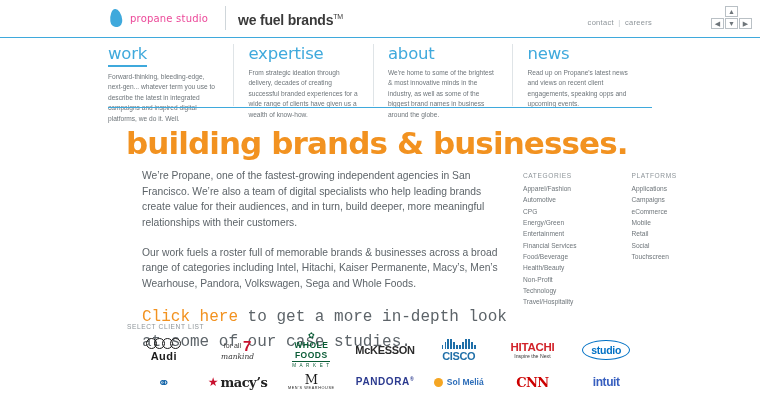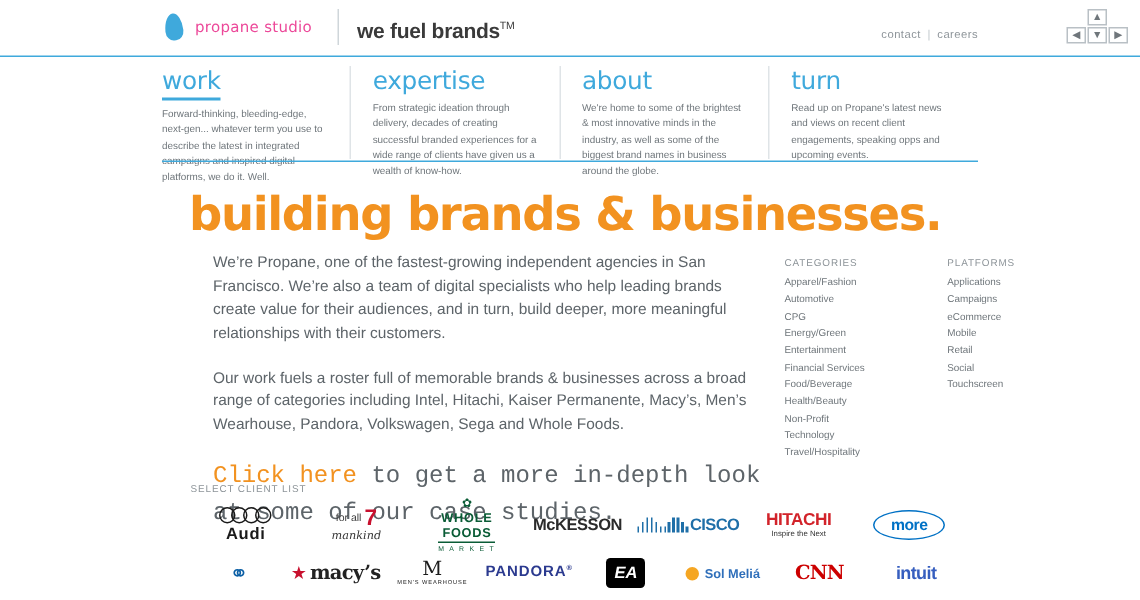--- a/index.html
+++ b/index.html
@@ -148,21 +148,21 @@
   .seven-sub { font-size: 7.5px; color: #333; font-family: "DejaVu Serif", serif; font-style: italic; }
 
   .lg-wf { display: flex; flex-direction: column; align-items: center; color: #0a5c36; }
   .wf-leaf { font-size: 8px; line-height: 1; }
   .wf-1 { font-size: 8.5px; font-weight: bold; letter-spacing: 0.5px; }
   .wf-2 { font-size: 8.5px; font-weight: bold; letter-spacing: 0.5px; }
   .wf-3 { font-size: 4.6px; letter-spacing: 1.2px; border-top: 1px solid #0a5c36; margin-top: 1px; padding-top: 1px; }
 
   .lg-mck { font-size: 11px; font-weight: bold; color: #2b2b2b; letter-spacing: -0.3px; }
 
-  .lg-cisco { display: flex; flex-direction: row; align-items: center; gap: 1px; }
+  .lg-cisco { display: flex; flex-direction: column; align-items: center; gap: 1px; }
   .bars { display: flex; align-items: flex-end; gap: 1.4px; height: 10px; }
   .bars i { display: block; width: 1.6px; background: #1f6fa8; }
   .cisco-word { font-size: 11px; font-weight: bold; color: #1f6fa8; letter-spacing: -0.4px; }
 
   .lg-hitachi { display: flex; flex-direction: column; }
   .hit-word { font-size: 11.5px; font-weight: bold; color: #d2232a; letter-spacing: -0.3px; }
   .hit-sub { font-size: 5.2px; color: #333; }
 
   .lg-intel {
     width: 48px; height: 20px; border: 1.6px solid #0071c5; border-radius: 50%;
@@ -239,21 +239,21 @@
     </div>
     <div class="nav-col">
       <div class="nav-title">expertise</div>
       <p class="nav-desc">From strategic ideation through delivery, decades of creating successful branded experiences for a wide range of clients have given us a wealth of know-how.</p>
     </div>
     <div class="nav-col">
       <div class="nav-title">about</div>
       <p class="nav-desc">We're home to some of the brightest &amp; most innovative minds in the industry, as well as some of the biggest brand names in business around the globe.</p>
     </div>
     <div class="nav-col">
-      <div class="nav-title">turn</div>
+      <div class="nav-title">news</div>
       <p class="nav-desc">Read up on Propane's latest news and views on recent client engagements, speaking opps and upcoming events.</p>
     </div>
   </div>
   <div class="nav-underline"></div>
 
   <div class="hero">building brands &amp; businesses.</div>
 
   <div class="copy">
     <p>We’re Propane, one of the fastest-growing independent agencies in San Francisco. We’re also a team of digital specialists who help leading brands create value for their audiences, and in turn, build deeper, more meaningful relationships with their customers.</p>
     <p>Our work fuels a roster full of memorable brands &amp; businesses across a broad range of categories including Intel, Hitachi, Kaiser Permanente, Macy’s, Men’s Wearhouse, Pandora, Volkswagen, Sega and Whole Foods.</p>
@@ -351,21 +351,21 @@
       </div>
 
       <div class="logo-cell">
         <span class="lg-hitachi">
           <span class="hit-word">HITACHI</span>
           <span class="hit-sub">Inspire the Next</span>
         </span>
       </div>
 
       <div class="logo-cell">
-        <span class="lg-intel">more</span>
+        <span class="lg-intel">studio</span>
       </div>
 
 
     </div>
 
     <div class="logo-row">
 
       <div class="logo-cell">
         <span class="lg-kp">
           <span class="kp-mark">⚭</span>
@@ -385,23 +385,20 @@
           <span class="mw-sub">MEN’S WEARHOUSE</span>
         </span>
       </div>
 
       <div class="logo-cell">
         <span class="lg-pandora">
           <span>PANDORA</span><span class="reg">®</span>
         </span>
       </div>
 
-      <div class="logo-cell">
-        <span class="lg-ea">EA</span>
-      </div>
 
       <div class="logo-cell">
         <span class="lg-sol">
           <span class="sol-dot"></span>
           <span class="sol-word">Sol Meliá</span>
         </span>
       </div>
 
       <div class="logo-cell">
         <span class="lg-cnn">CNN</span>

